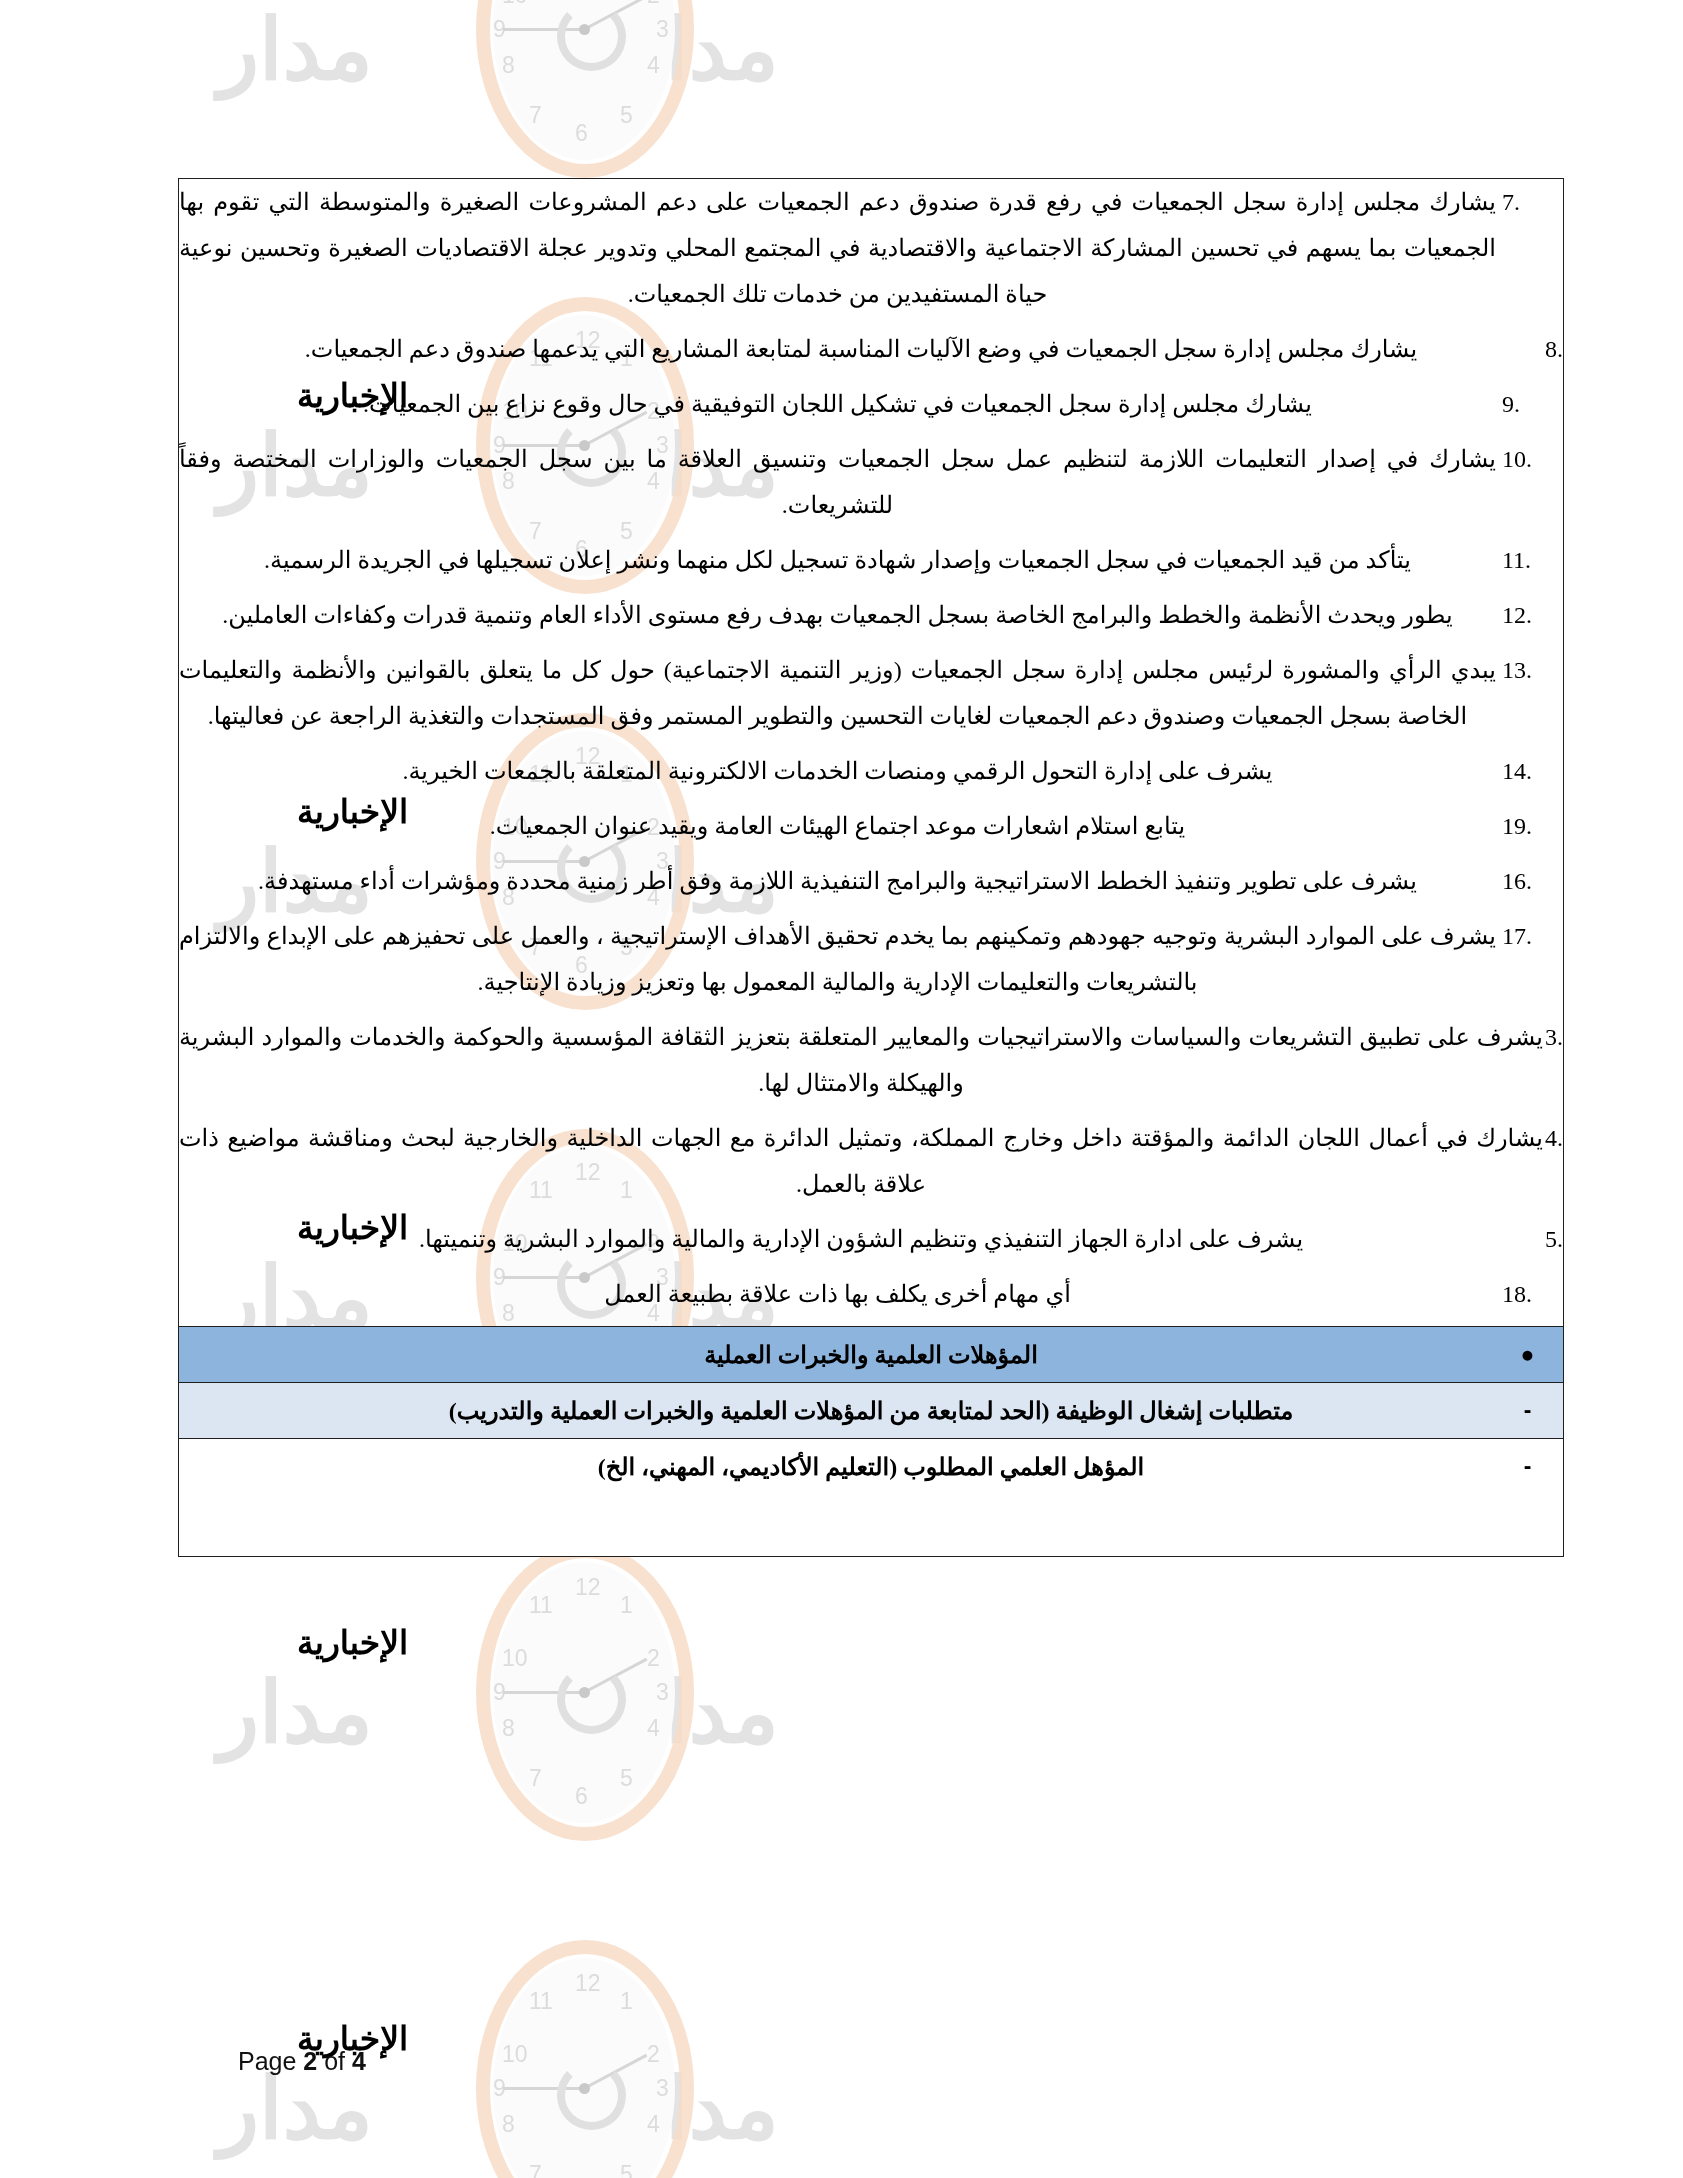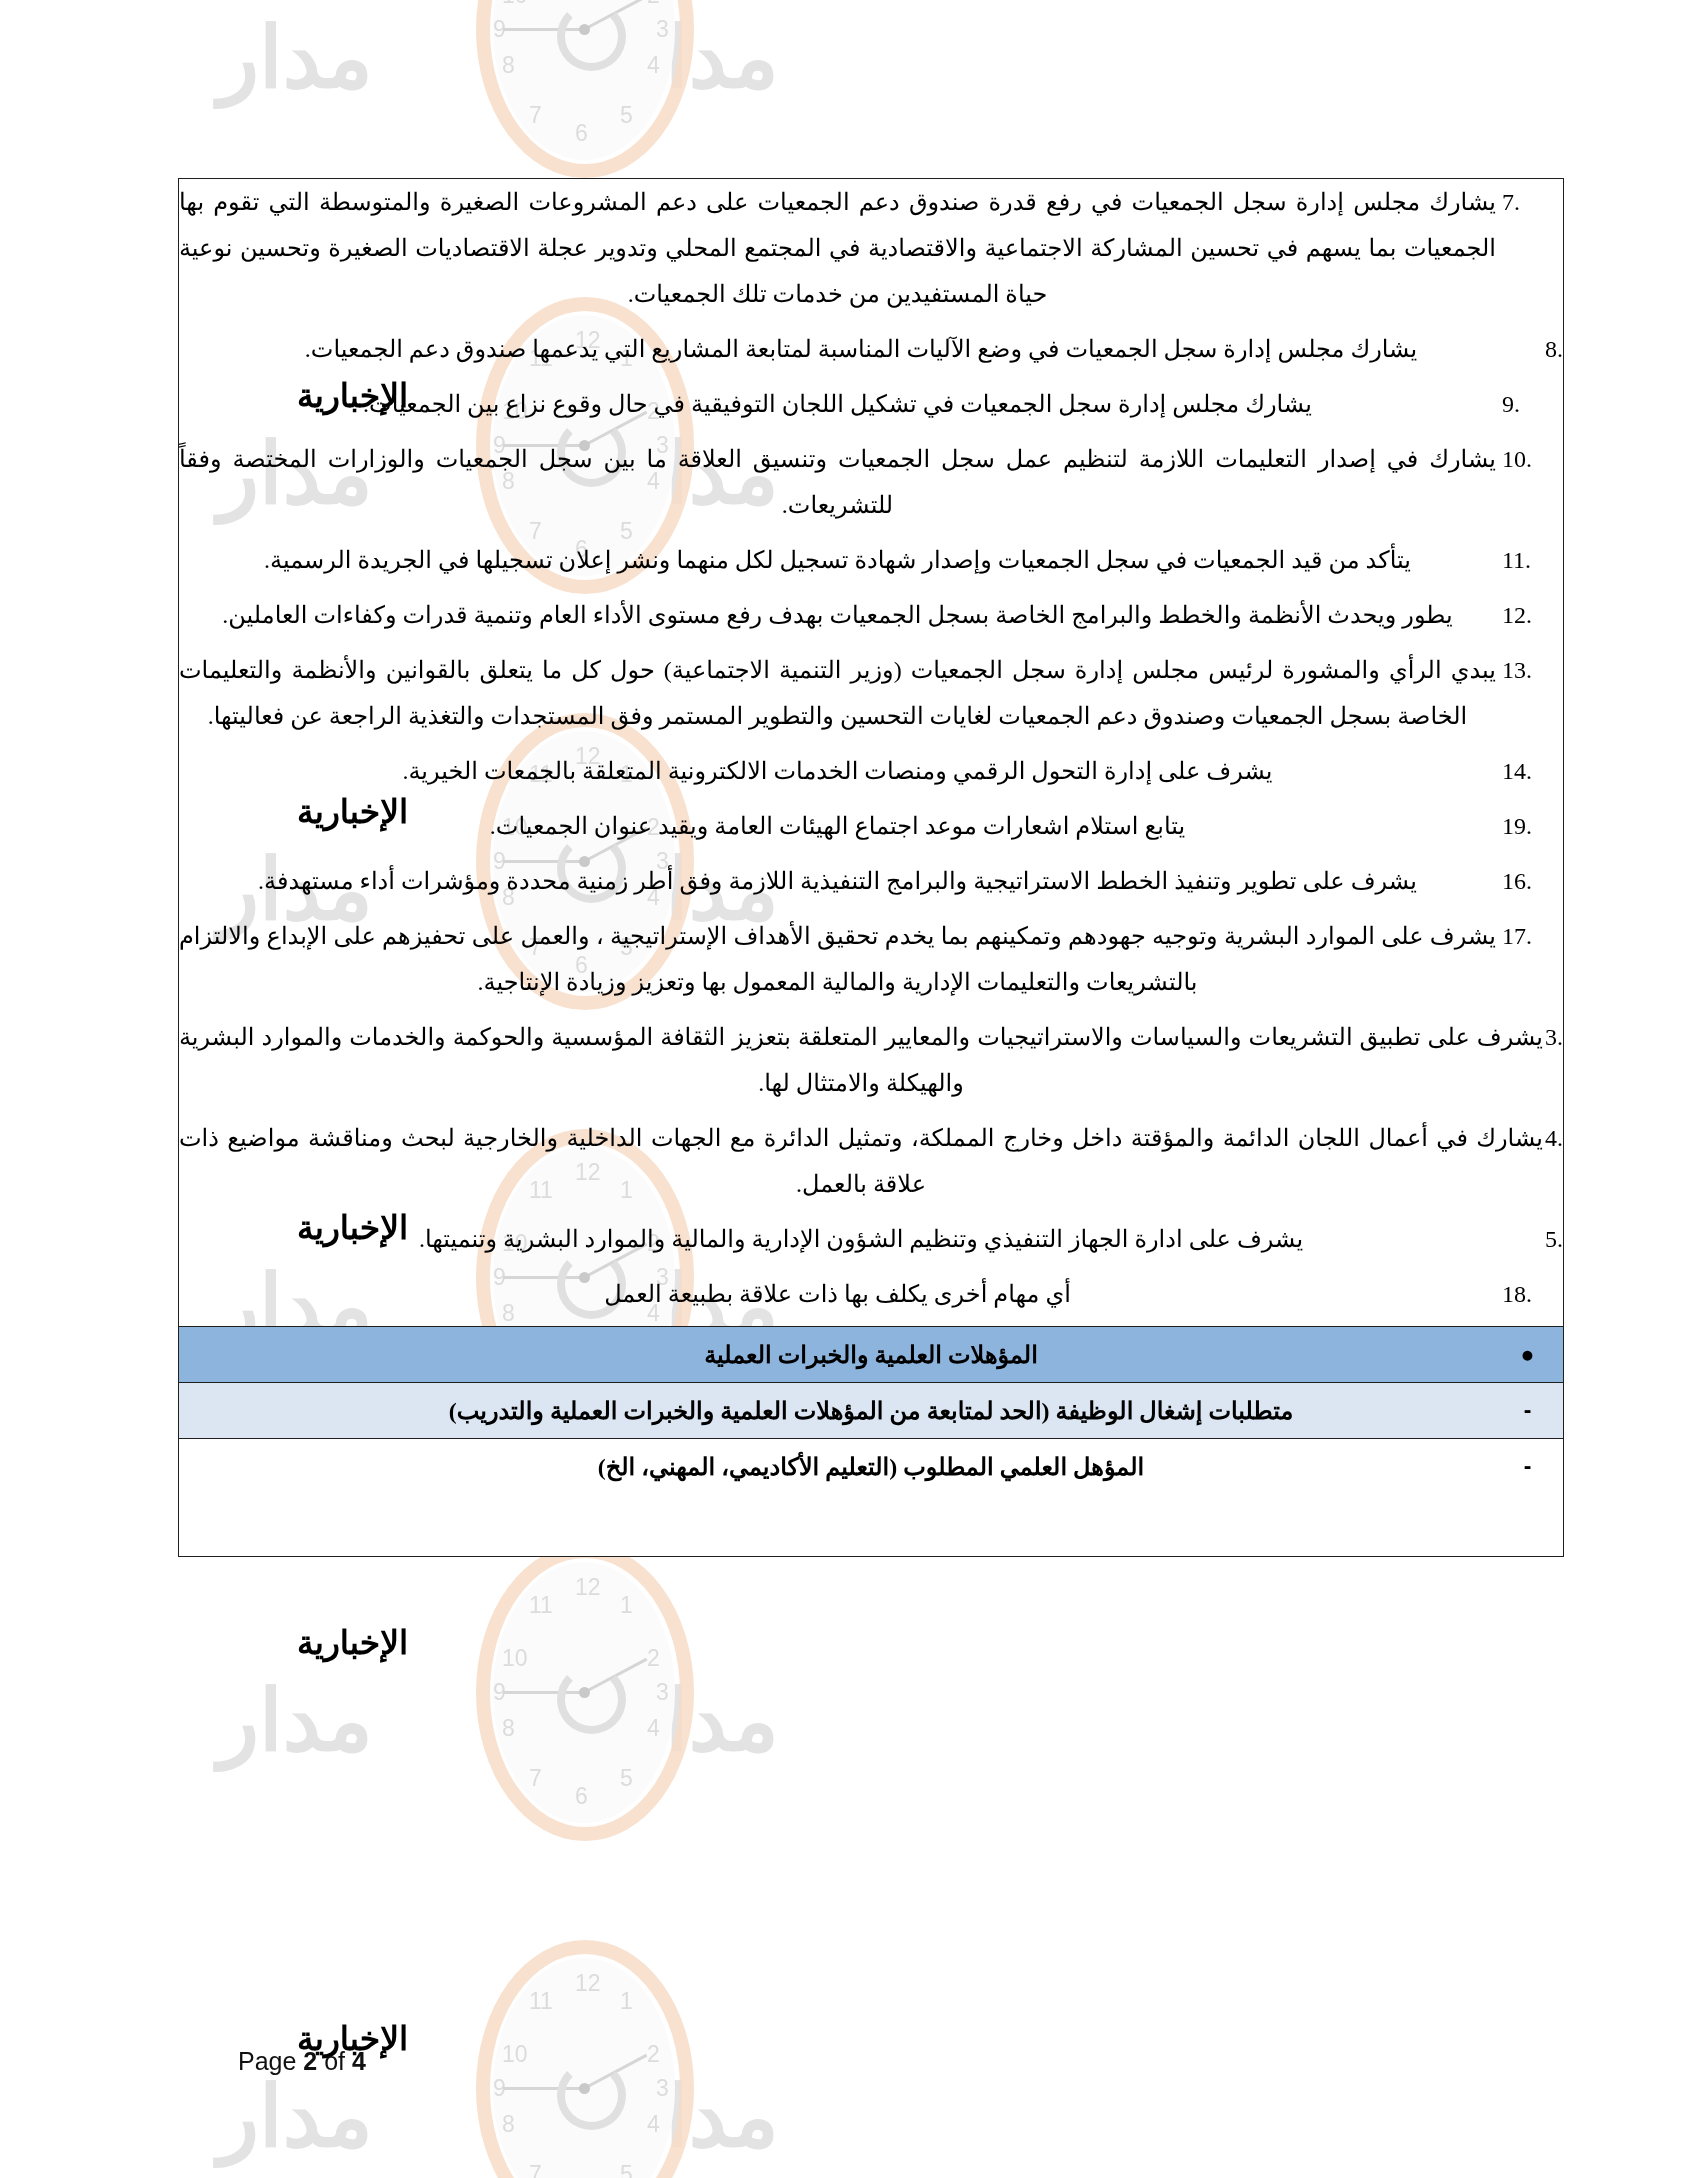--- a/index.html
+++ b/index.html
@@ -67,21 +67,20 @@
     background: #c9c9c9;
   }
   .wm-text-big {
     position: absolute;
     color: #e3e3e3;
     font-size: 85px;
     font-weight: bold;
     font-family: "Liberation Sans", sans-serif;
     letter-spacing: 2px;
     white-space: nowrap;
-    margin-top: 8px;
   }
   .wm-text-small {
     position: absolute;
     color: #000000;
     font-size: 33px;
     font-weight: bold;
     font-family: "Liberation Sans", sans-serif;
     white-space: nowrap;
   }
   .wm-spinner {

